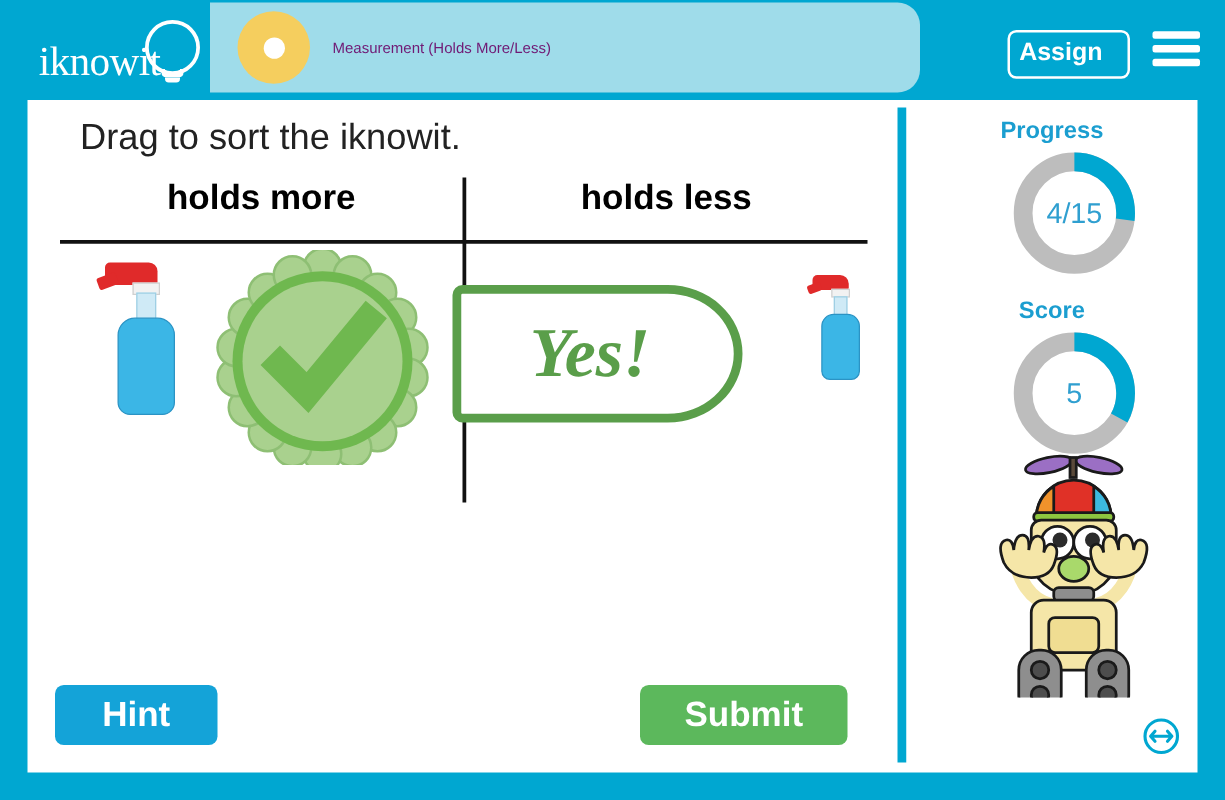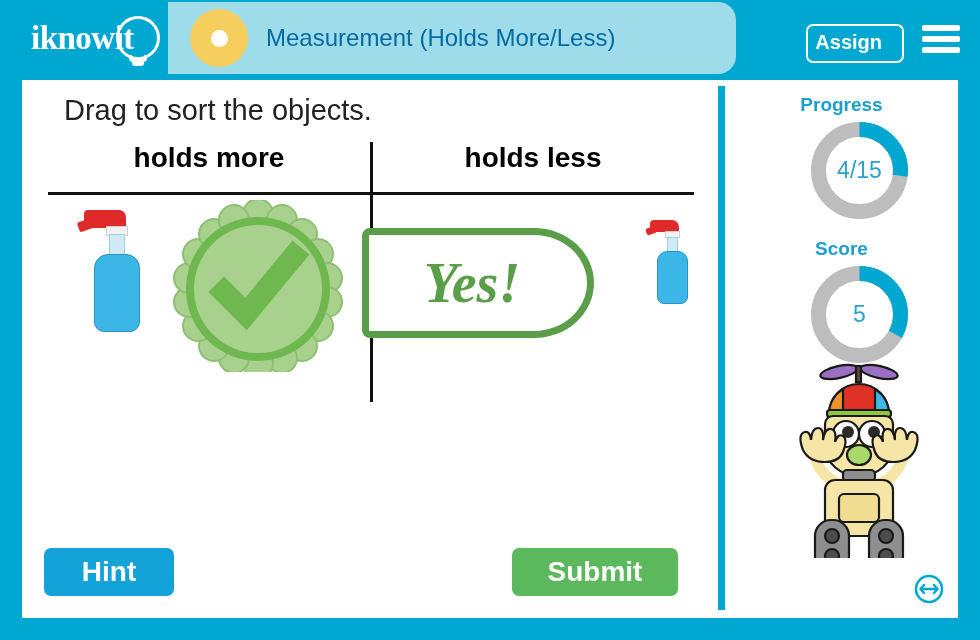--- a/index.html
+++ b/index.html
@@ -29,23 +29,23 @@
     height: 76px;
     background: #00a7d1;
   }
   .logo {
     position: absolute;
     left: 28px; top: 10px;
     width: 140px; height: 56px;
   }
   .logo-text {
     position: absolute;
-    left: 3px; top: 10px;
+    left: 3px; top: 22px;
     font-family: "Liberation Serif", serif;
-    font-weight: bold;
+    font-weight: normal;
     font-size: 33px;
     color: #ffffff;
     letter-spacing: -0.5px;
   }
   .bulb {
     position: absolute;
     left: 88px; top: 6px;
     width: 44px; height: 44px;
     border: 3px solid #ffffff;
     border-radius: 50%;
@@ -88,22 +88,22 @@
     justify-content: center;
     flex: none;
   }
   .title-dot-inner {
     width: 17px; height: 17px;
     border-radius: 50%;
     background: #ffffff;
   }
   .title-text {
     margin-left: 18px;
-    font-size: 24px;
-    color: #0369a1;
+    font-size: 12px;
+    color: #701a75;
     font-family: "Liberation Sans", sans-serif;
   }
 
   .assign-btn {
     position: absolute;
     right: 76px; top: 24px;
     padding: 5px 20px 7px 7px;
     border: 2px solid #ffffff;
     border-radius: 7px;
     color: #ffffff;
@@ -340,21 +340,21 @@
       <span></span>
       <span></span>
       <span></span>
     </div>
   </div>
 
   <div class="card">
 
     <div class="vsep"></div>
 
-    <div class="prompt">Drag to sort the objects.</div>
+    <div class="prompt">Drag to sort the iknowit.</div>
 
     <div class="sort-table">
       <div class="col-head more">holds more</div>
       <div class="col-head less">holds less</div>
       <div class="hrule"></div>
       <div class="vrule"></div>
 
       <div class="bottle" style="left:30px; top:62px; width:76px; height:130px;">
         <div class="trigger" style="left:6px; top:6px; width:42px; height:18px;"></div>
         <div class="nozzle" style="left:0px; top:16px; width:16px; height:10px; transform:rotate(-20deg);"></div>

